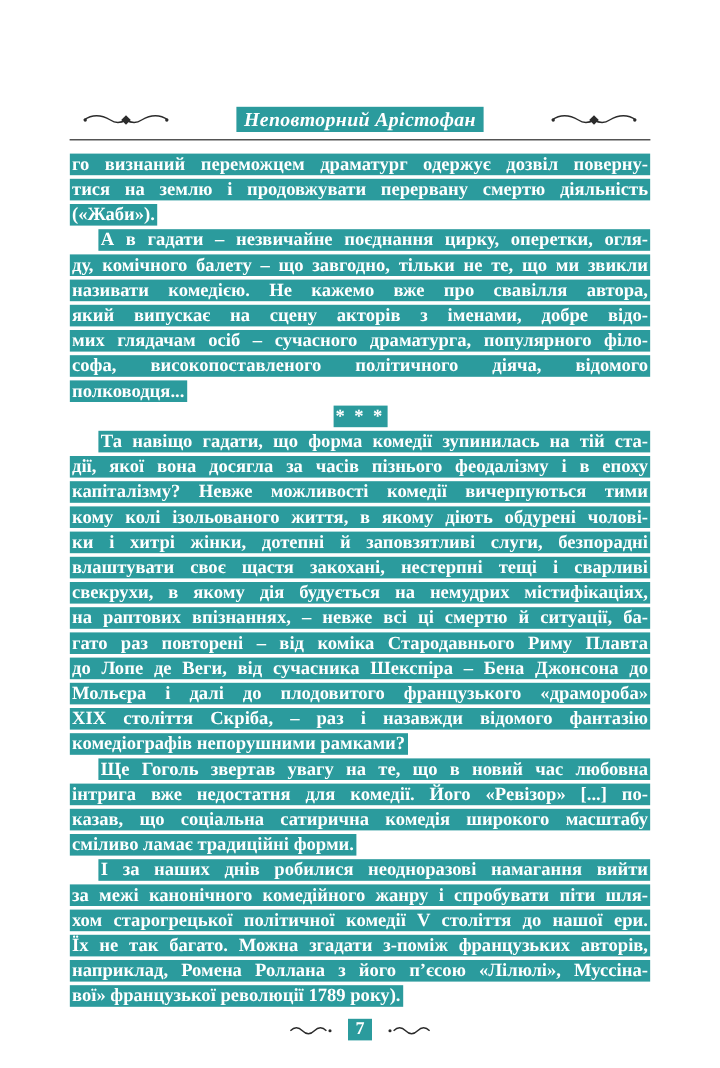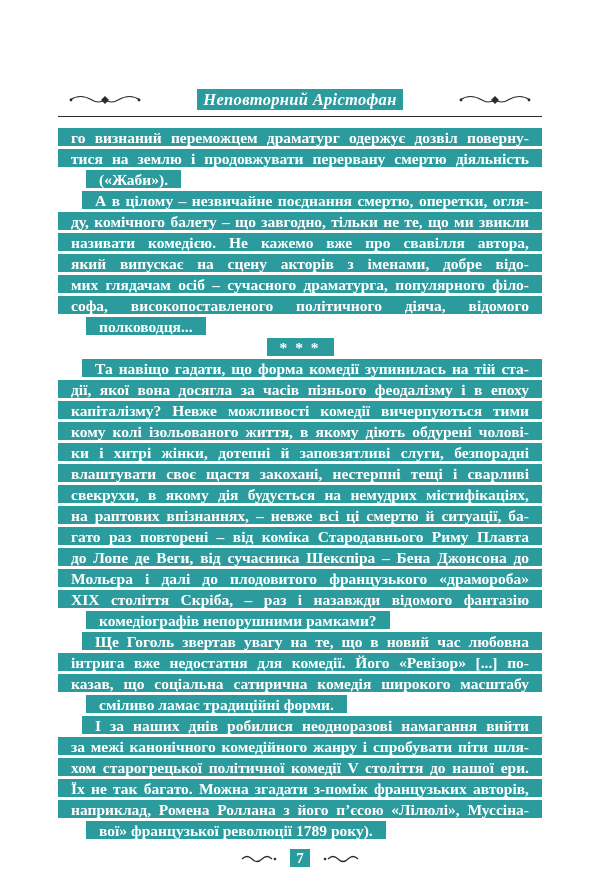--- a/index.html
+++ b/index.html
@@ -21,27 +21,27 @@
   .mir{transform:scaleX(-1);}
   .title{font-size:16.5px;font-style:italic;font-weight:bold;letter-spacing:.3px;white-space:nowrap;}
   .title .hl{padding:1px 6px;}
   .rule{border-top:1.4px solid var(--ink,#2b2b2b);margin:3px 0 9px;}
   .textblock{width:100%;}
   .line{
     font-size:15.5px;font-weight:bold;
     line-height:21px;height:21px;overflow:hidden;
     text-align:justify;text-align-last:justify;
   }
-  .line.end{text-align-last:left;margin-left:28px;}
+  .line.end{text-align-last:left;}
   .line.indent{text-indent:24px;}
   .line.sep{text-align:center;text-align-last:center;letter-spacing:2px;}
   .hl{
     background:var(--hl,#2b9b9d);
     color:var(--hlText,#ffffff);
-    padding:.5px 13px;
+    padding:.5px 2px;
   }
   .footer{
     display:flex;align-items:center;justify-content:center;
     gap:12px;margin-top:10px;
   }
   .page-num{font-size:15px;font-weight:bold;}
   .page-num .hl{padding:1px 6px;}
 </style>
 </head>
 <body>
@@ -65,21 +65,21 @@
       <circle cx="71" cy="8" r="1.4" fill="#2b2b2b"></circle>
     </svg>
   </div>
 
   <div class="rule"></div>
 
   <div class="textblock">
     <div class="line"><span class="hl">го визнаний переможцем драматург одержує дозвіл поверну-</span></div>
     <div class="line"><span class="hl">тися на землю і продовжувати перервану смертю діяльність</span></div>
     <div class="line end"><span class="hl">(«Жаби»).</span></div>
-    <div class="line indent"><span class="hl">А в цілому – незвичайне поєднання смертю, оперетки, огля-</span></div>
+    <div class="line indent"><span class="hl">А в гадати – незвичайне поєднання цирку, оперетки, огля-</span></div>
     <div class="line"><span class="hl">ду, комічного балету – що завгодно, тільки не те, що ми звикли</span></div>
     <div class="line"><span class="hl">називати комедією. Не кажемо вже про свавілля автора,</span></div>
     <div class="line"><span class="hl">який випускає на сцену акторів з іменами, добре відо-</span></div>
     <div class="line"><span class="hl">мих глядачам осіб – сучасного драматурга, популярного філо-</span></div>
     <div class="line"><span class="hl">софа, високопоставленого політичного діяча, відомого</span></div>
     <div class="line end"><span class="hl">полководця...</span></div>
     <div class="line sep"><span class="hl">* * *</span></div>
     <div class="line indent"><span class="hl">Та навіщо гадати, що форма комедії зупинилась на тій ста-</span></div>
     <div class="line"><span class="hl">дії, якої вона досягла за часів пізнього феодалізму і в епоху</span></div>
     <div class="line"><span class="hl">капіталізму? Невже можливості комедії вичерпуються тими</span></div>

